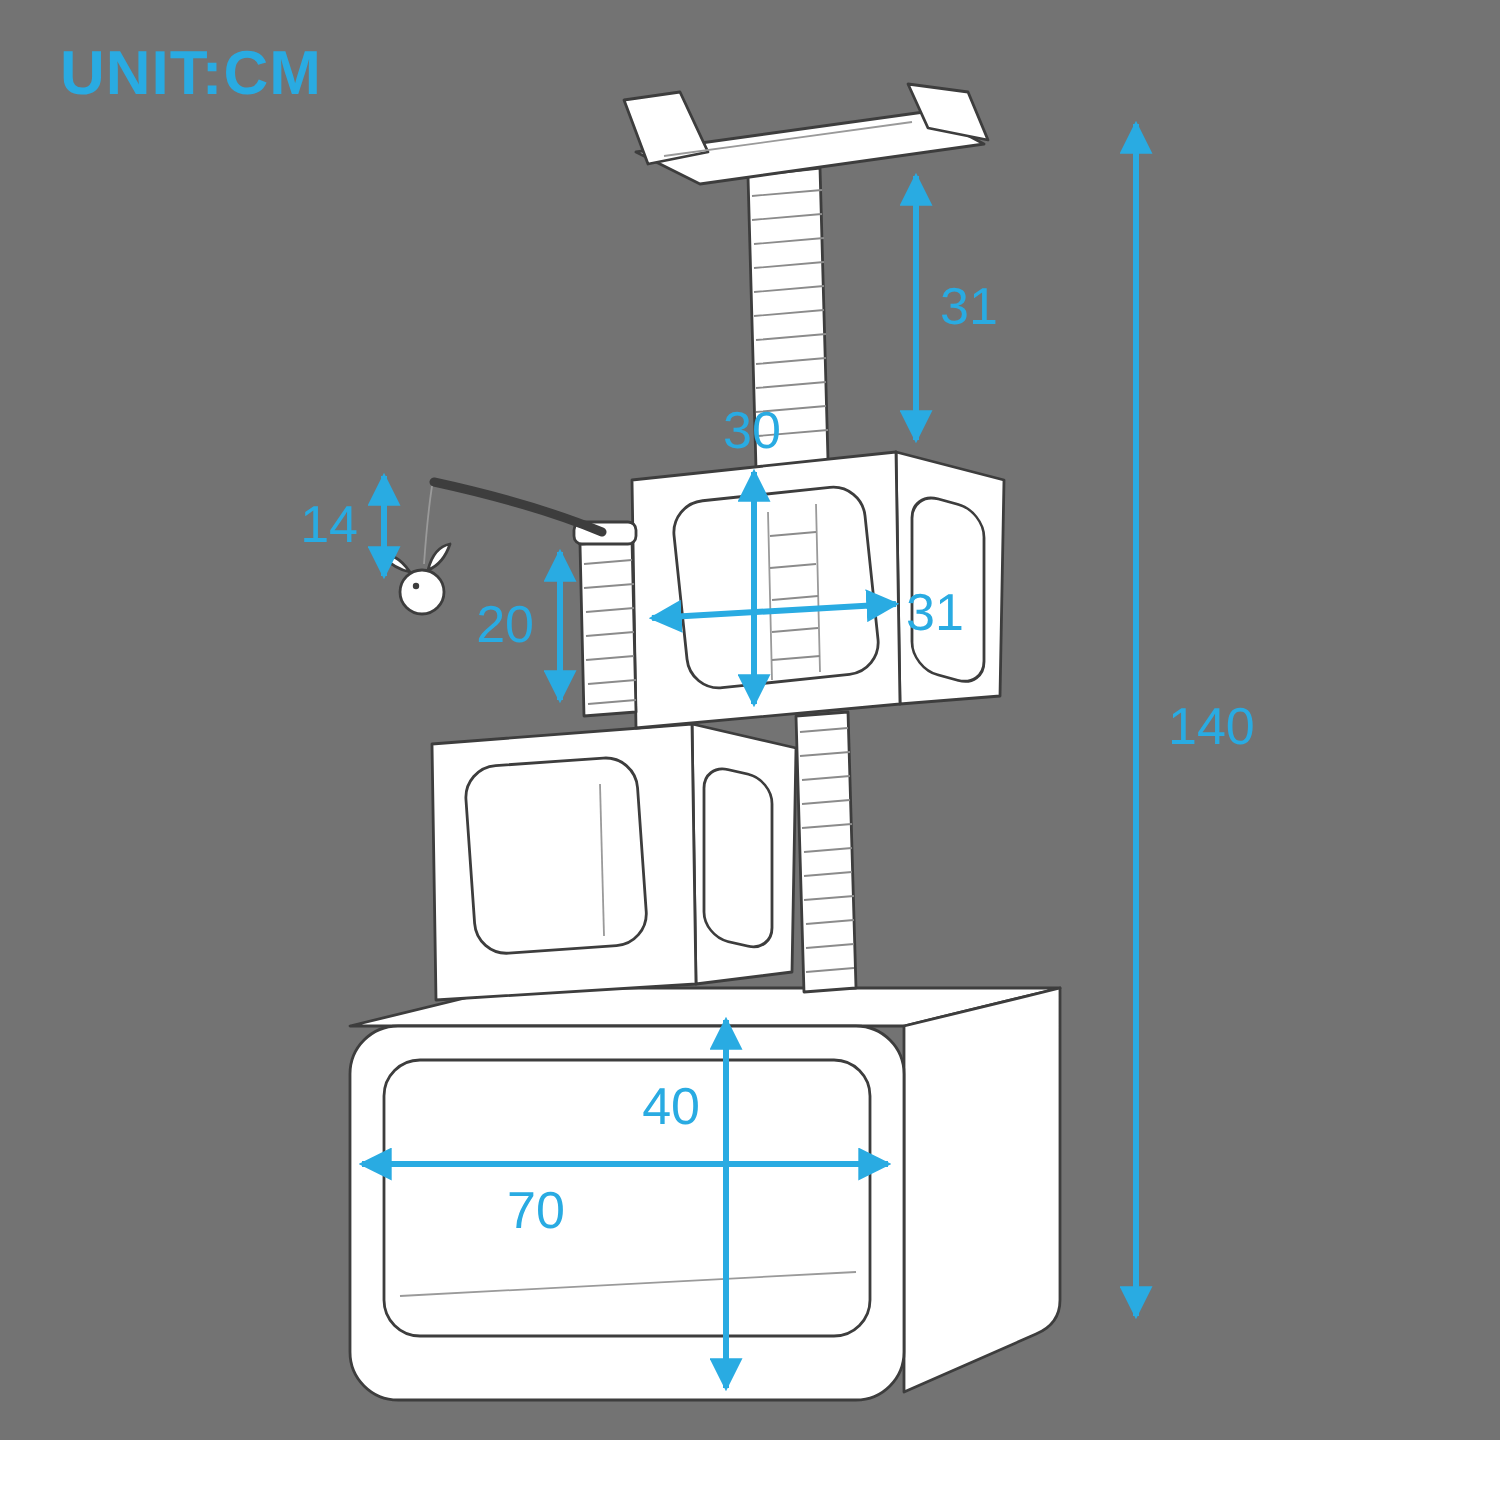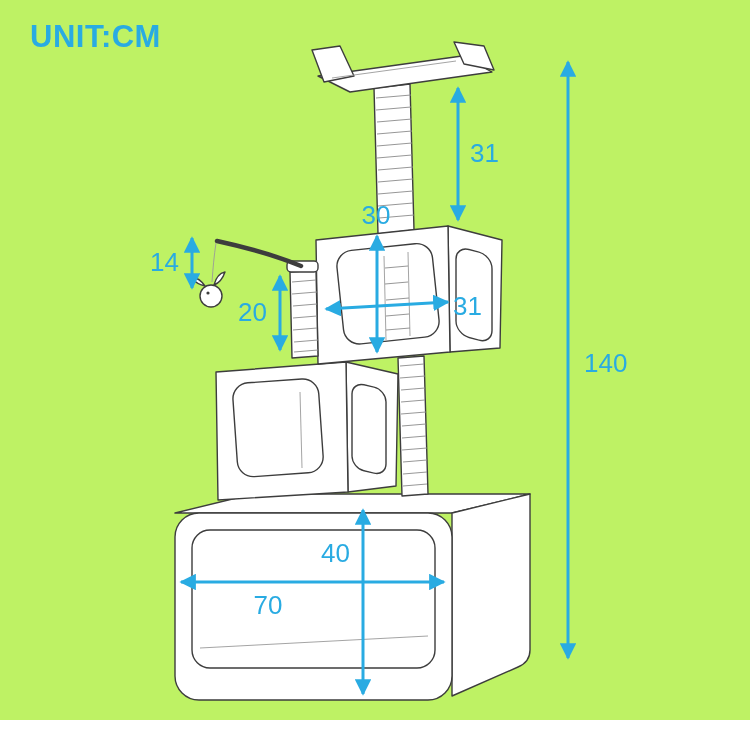--- a/index.html
+++ b/index.html
@@ -3,21 +3,21 @@
 <meta charset="utf-8">
 <style>
   :root{
     --accent:#29ABE2;
     --ink:#3d3d3d;
   }
   html,body{margin:0;padding:0;background:#ffffff;}
   .canvas{
     position:relative;
     width:750px;height:720px;
-    background:#bef264;
+    background:#737373;
     font-family:"Liberation Sans", sans-serif;
     overflow:hidden;
   }
   svg{display:block;font-family:"Liberation Sans", sans-serif;}
   .sketch{
     fill:#ffffff;
     stroke:var(--ink);
     stroke-width:1.4;
     stroke-linejoin:round;
     stroke-linecap:round;

